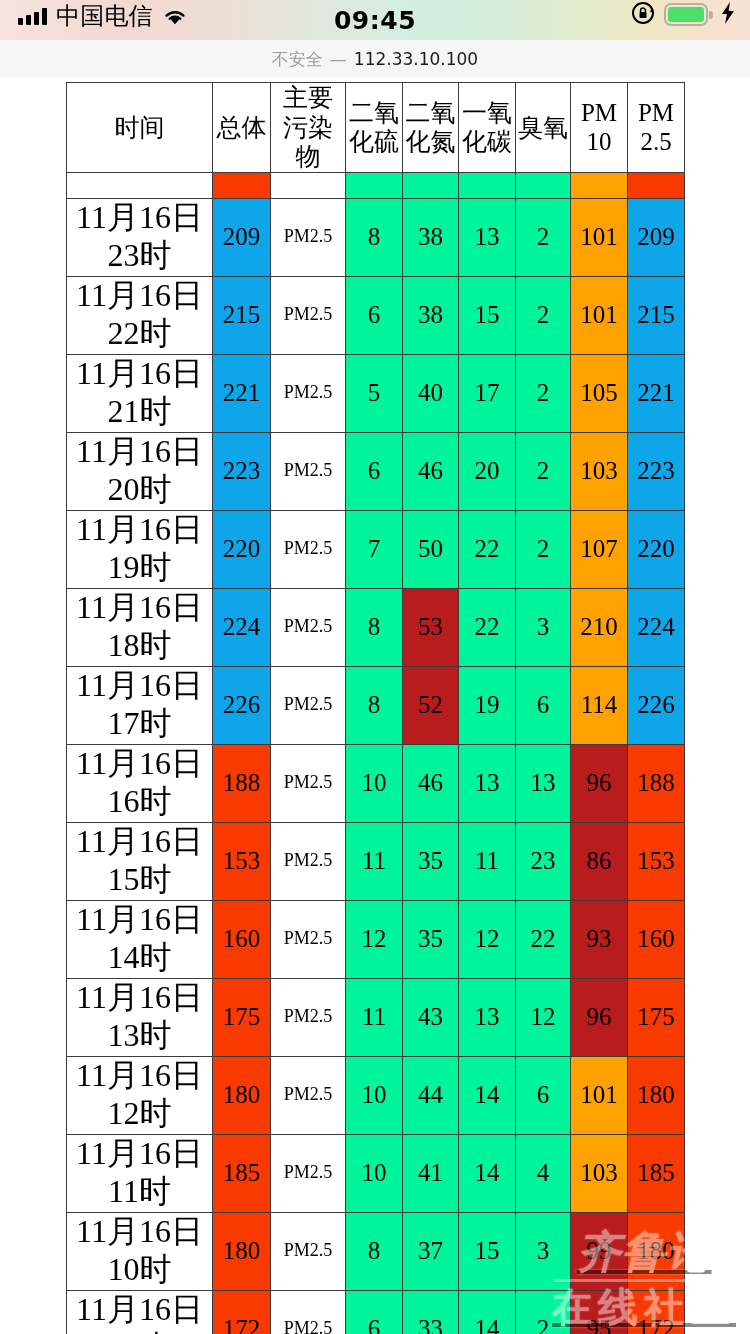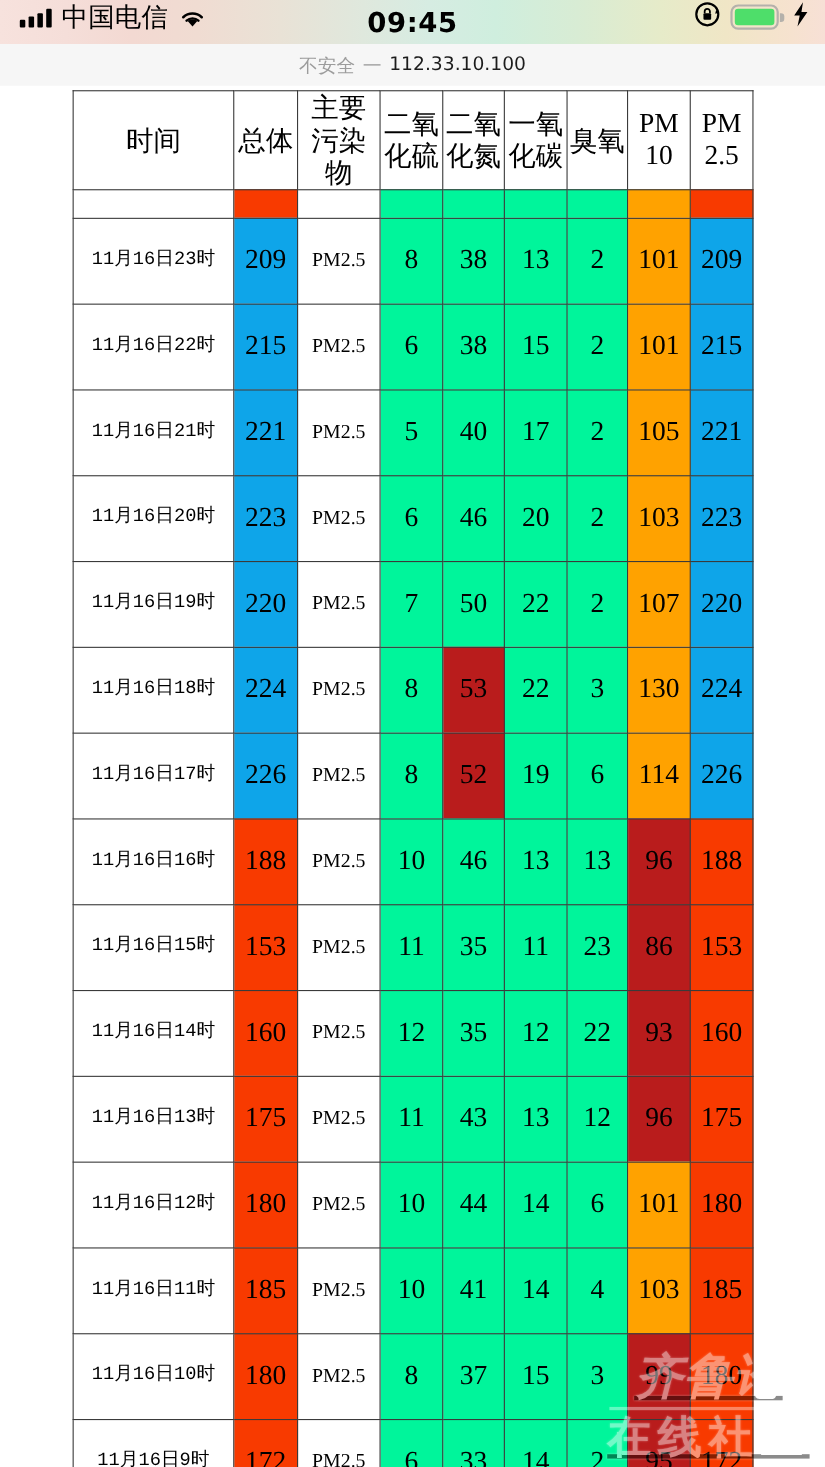--- a/index.html
+++ b/index.html
@@ -106,22 +106,22 @@
     font-size: 25px;
     font-family: "Liberation Serif", "DejaVu Serif", serif;
   }
   thead th .cn { font-family: "DejaVu Sans", "Liberation Sans", sans-serif; font-size: 25px; }
   thead th .two-line span { display: block; }
 
   tr.striprow td { height: 26px; }
 
   tbody tr.datarow td { height: 78px; }
   tbody tr.datarow td.time {
-    font-family: Liberation Mono, monospace;
-    font-size: 17px;
+    font-family: Liberation Serif, serif;
+    font-size: 32px;
     padding: 0 4px;
   }
   tbody tr.datarow td.main {
     font-family: "Liberation Serif", "DejaVu Serif", serif;
     font-size: 18px;
   }
 
   
   .lv-green  { background: #00F59B; color: #000; }
   .lv-yellow { background: #b91c1c; color: #000; }
@@ -354,21 +354,21 @@
           <td class="pm25 lv-purple">220</td>
         </tr>
         <tr class="datarow">
           <td class="time">11月16日18时</td>
           <td class="total lv-purple">224</td>
           <td class="main">PM2.5</td>
           <td class="so2 lv-green">8</td>
           <td class="no2 lv-yellow">53</td>
           <td class="co lv-green">22</td>
           <td class="o3 lv-green">3</td>
-          <td class="pm10 lv-orange">130</td>
+          <td class="pm10 lv-orange">210</td>
           <td class="pm25 lv-purple">224</td>
         </tr>
         <tr class="datarow">
           <td class="time">11月16日17时</td>
           <td class="total lv-purple">226</td>
           <td class="main">PM2.5</td>
           <td class="so2 lv-green">8</td>
           <td class="no2 lv-yellow">52</td>
           <td class="co lv-green">19</td>
           <td class="o3 lv-green">6</td>

